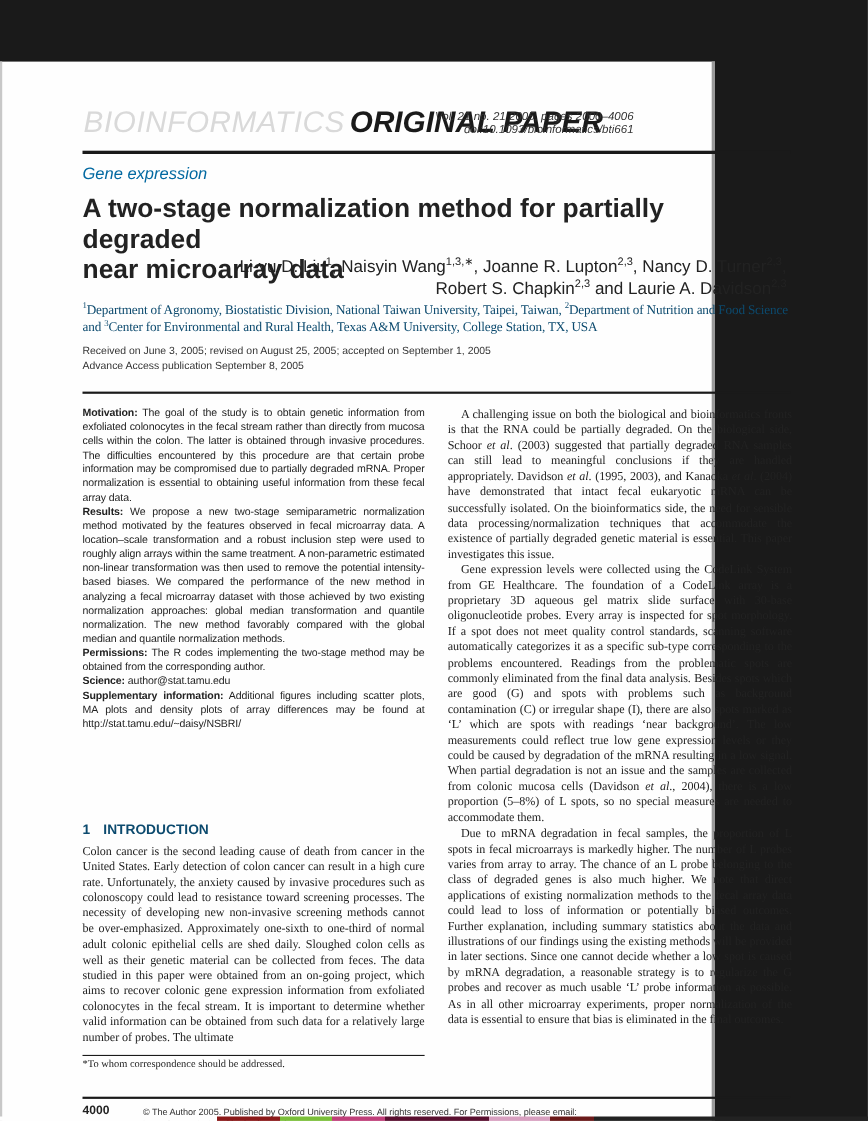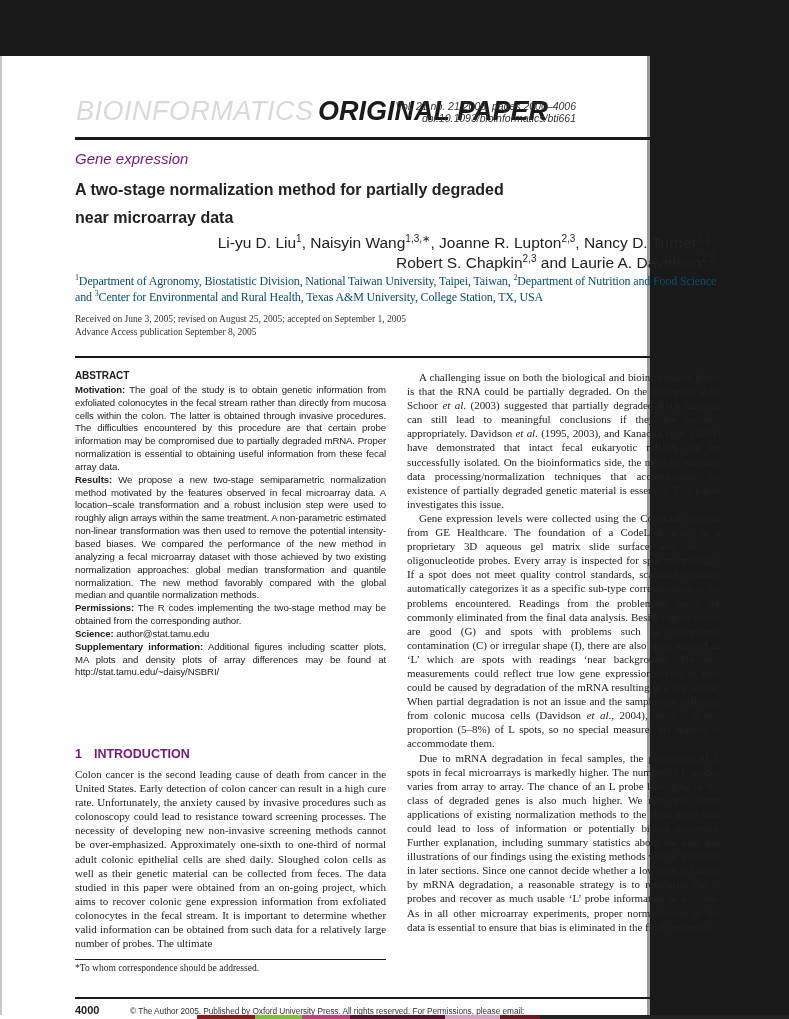--- a/index.html
+++ b/index.html
@@ -33,61 +33,61 @@
   }
   .vol {
     position: absolute; right: 71px; top: 44px; text-align: right;
     font-family: "Liberation Sans", sans-serif; font-style: italic;
     font-size: 10.5px; line-height: 12px; color: #333;
   }
   .rule-top { position: absolute; left: 73px; top: 81px; width: 644px; height: 3px; background: #1a1a1a; }
 
   .category {
     position: absolute; left: 73px; top: 94px;
-    font-family: "Liberation Sans", sans-serif; font-style: italic; font-size: 15px; color: #701a75;
+    font-family: "Liberation Sans", sans-serif; font-style: italic; font-size: 15px; color: #0369a1;
   }
   .title {
     position: absolute; left: 73px; top: 120px; width: 620px;
     font-family: "Liberation Sans", sans-serif; font-weight: bold;
-    font-size: 16px; line-height: 28px; color: #222;
+    font-size: 24px; line-height: 28px; color: #222;
   }
   .authors {
     position: absolute; left: 73px; top: 177px; width: 640px;
     font-family: "Liberation Sans", sans-serif; font-size: 15.5px; line-height: 20px; color: #222; text-align: right;
   }
   .authors sup { font-size: 10px; vertical-align: 6px; line-height: 0; }
   .affil {
     position: absolute; left: 73px; top: 217px; width: 650px;
     font-family: Liberation Serif, serif; font-size: 12px; line-height: 16px; color: #0c4a6e;
     letter-spacing: -0.15px;
   }
   .affil sup { font-size: 8px; vertical-align: 5px; line-height: 0; }
   .dates {
     position: absolute; left: 73px; top: 257px;
-    font-family: Liberation Serif, serif; font-size: 9.5px; line-height: 13px; color: #333;
+    font-family: Liberation Sans, sans-serif; font-size: 9.5px; line-height: 13px; color: #333;
   }
   .rule-mid { position: absolute; left: 73px; top: 300px; width: 644px; height: 2px; background: #1a1a1a; }
 
   .col-left {
     position: absolute; left: 73px; top: 314px; width: 311px;
   }
   .col-right {
     position: absolute; left: 405px; top: 314px; width: 313px;
   }
   .abstract {
     font-family: "Liberation Sans", sans-serif; font-size: 9.6px; line-height: 12.85px;
     color: #222; text-align: justify; letter-spacing: -0.1px;
   }
   .abstract .h { font-weight: bold; font-size: 10px; display: block; margin-bottom: 1px; }
   .abstract b { font-weight: bold; }
   .abstract p { margin: 0; }
 
   .section-h {
     font-family: "Liberation Sans", sans-serif; font-weight: bold; font-size: 12.5px;
-    color: #701a75; margin: 0; position: absolute; left: 0; top: 377px;
+    color: #0c4a6e; margin: 0; position: absolute; left: 0; top: 377px;
   }
   .section-h .num { margin-right: 12px; }
   .body-text {
     font-family: "Liberation Serif", serif; font-size: 11px; line-height: 14.1px;
     color: #222; text-align: justify; margin: 0; letter-spacing: -0.05px;
   }
   .intro { position: absolute; left: 0; top: 397px; width: 311px; }
   .body-text.indent { text-indent: 12px; }
   .body-text i { font-style: italic; }
 
@@ -136,21 +136,20 @@
 
   <div class="dates">
     <div>Received on June 3, 2005; revised on August 25, 2005; accepted on September 1, 2005</div>
     <div>Advance Access publication September 8, 2005</div>
   </div>
 
   <div class="rule-mid"></div>
 
   <div class="col-left">
     <div class="abstract">
-      <span class="h">ABSTRACT</span>
       <p><b>Motivation:</b><span> The goal of the study is to obtain genetic information from exfoliated colonocytes in the fecal stream rather than directly from mucosa cells within the colon. The latter is obtained through invasive procedures. The difficulties encountered by this procedure are that certain probe information may be compromised due to partially degraded mRNA. Proper normalization is essential to obtaining useful information from these fecal array data.</span></p>
       <p><b>Results:</b><span> We propose a new two-stage semiparametric normalization method motivated by the features observed in fecal microarray data. A location–scale transformation and a robust inclusion step were used to roughly align arrays within the same treatment. A non-parametric estimated non-linear transformation was then used to remove the potential intensity-based biases. We compared the performance of the new method in analyzing a fecal microarray dataset with those achieved by two existing normalization approaches: global median transformation and quantile normalization. The new method favorably compared with the global median and quantile normalization methods.</span></p>
       <p><b>Permissions:</b><span> The R codes implementing the two-stage method may be obtained from the corresponding author.</span></p>
       <p><b>Science:</b><span> author@stat.tamu.edu</span></p>
       <p><b>Supplementary information:</b><span> Additional figures including scatter plots, MA plots and density plots of array differences may be found at http://stat.tamu.edu/~daisy/NSBRI/</span></p>
     </div>
 
     <div class="section-h">
       <span class="num">1</span><span>INTRODUCTION</span>
     </div>

